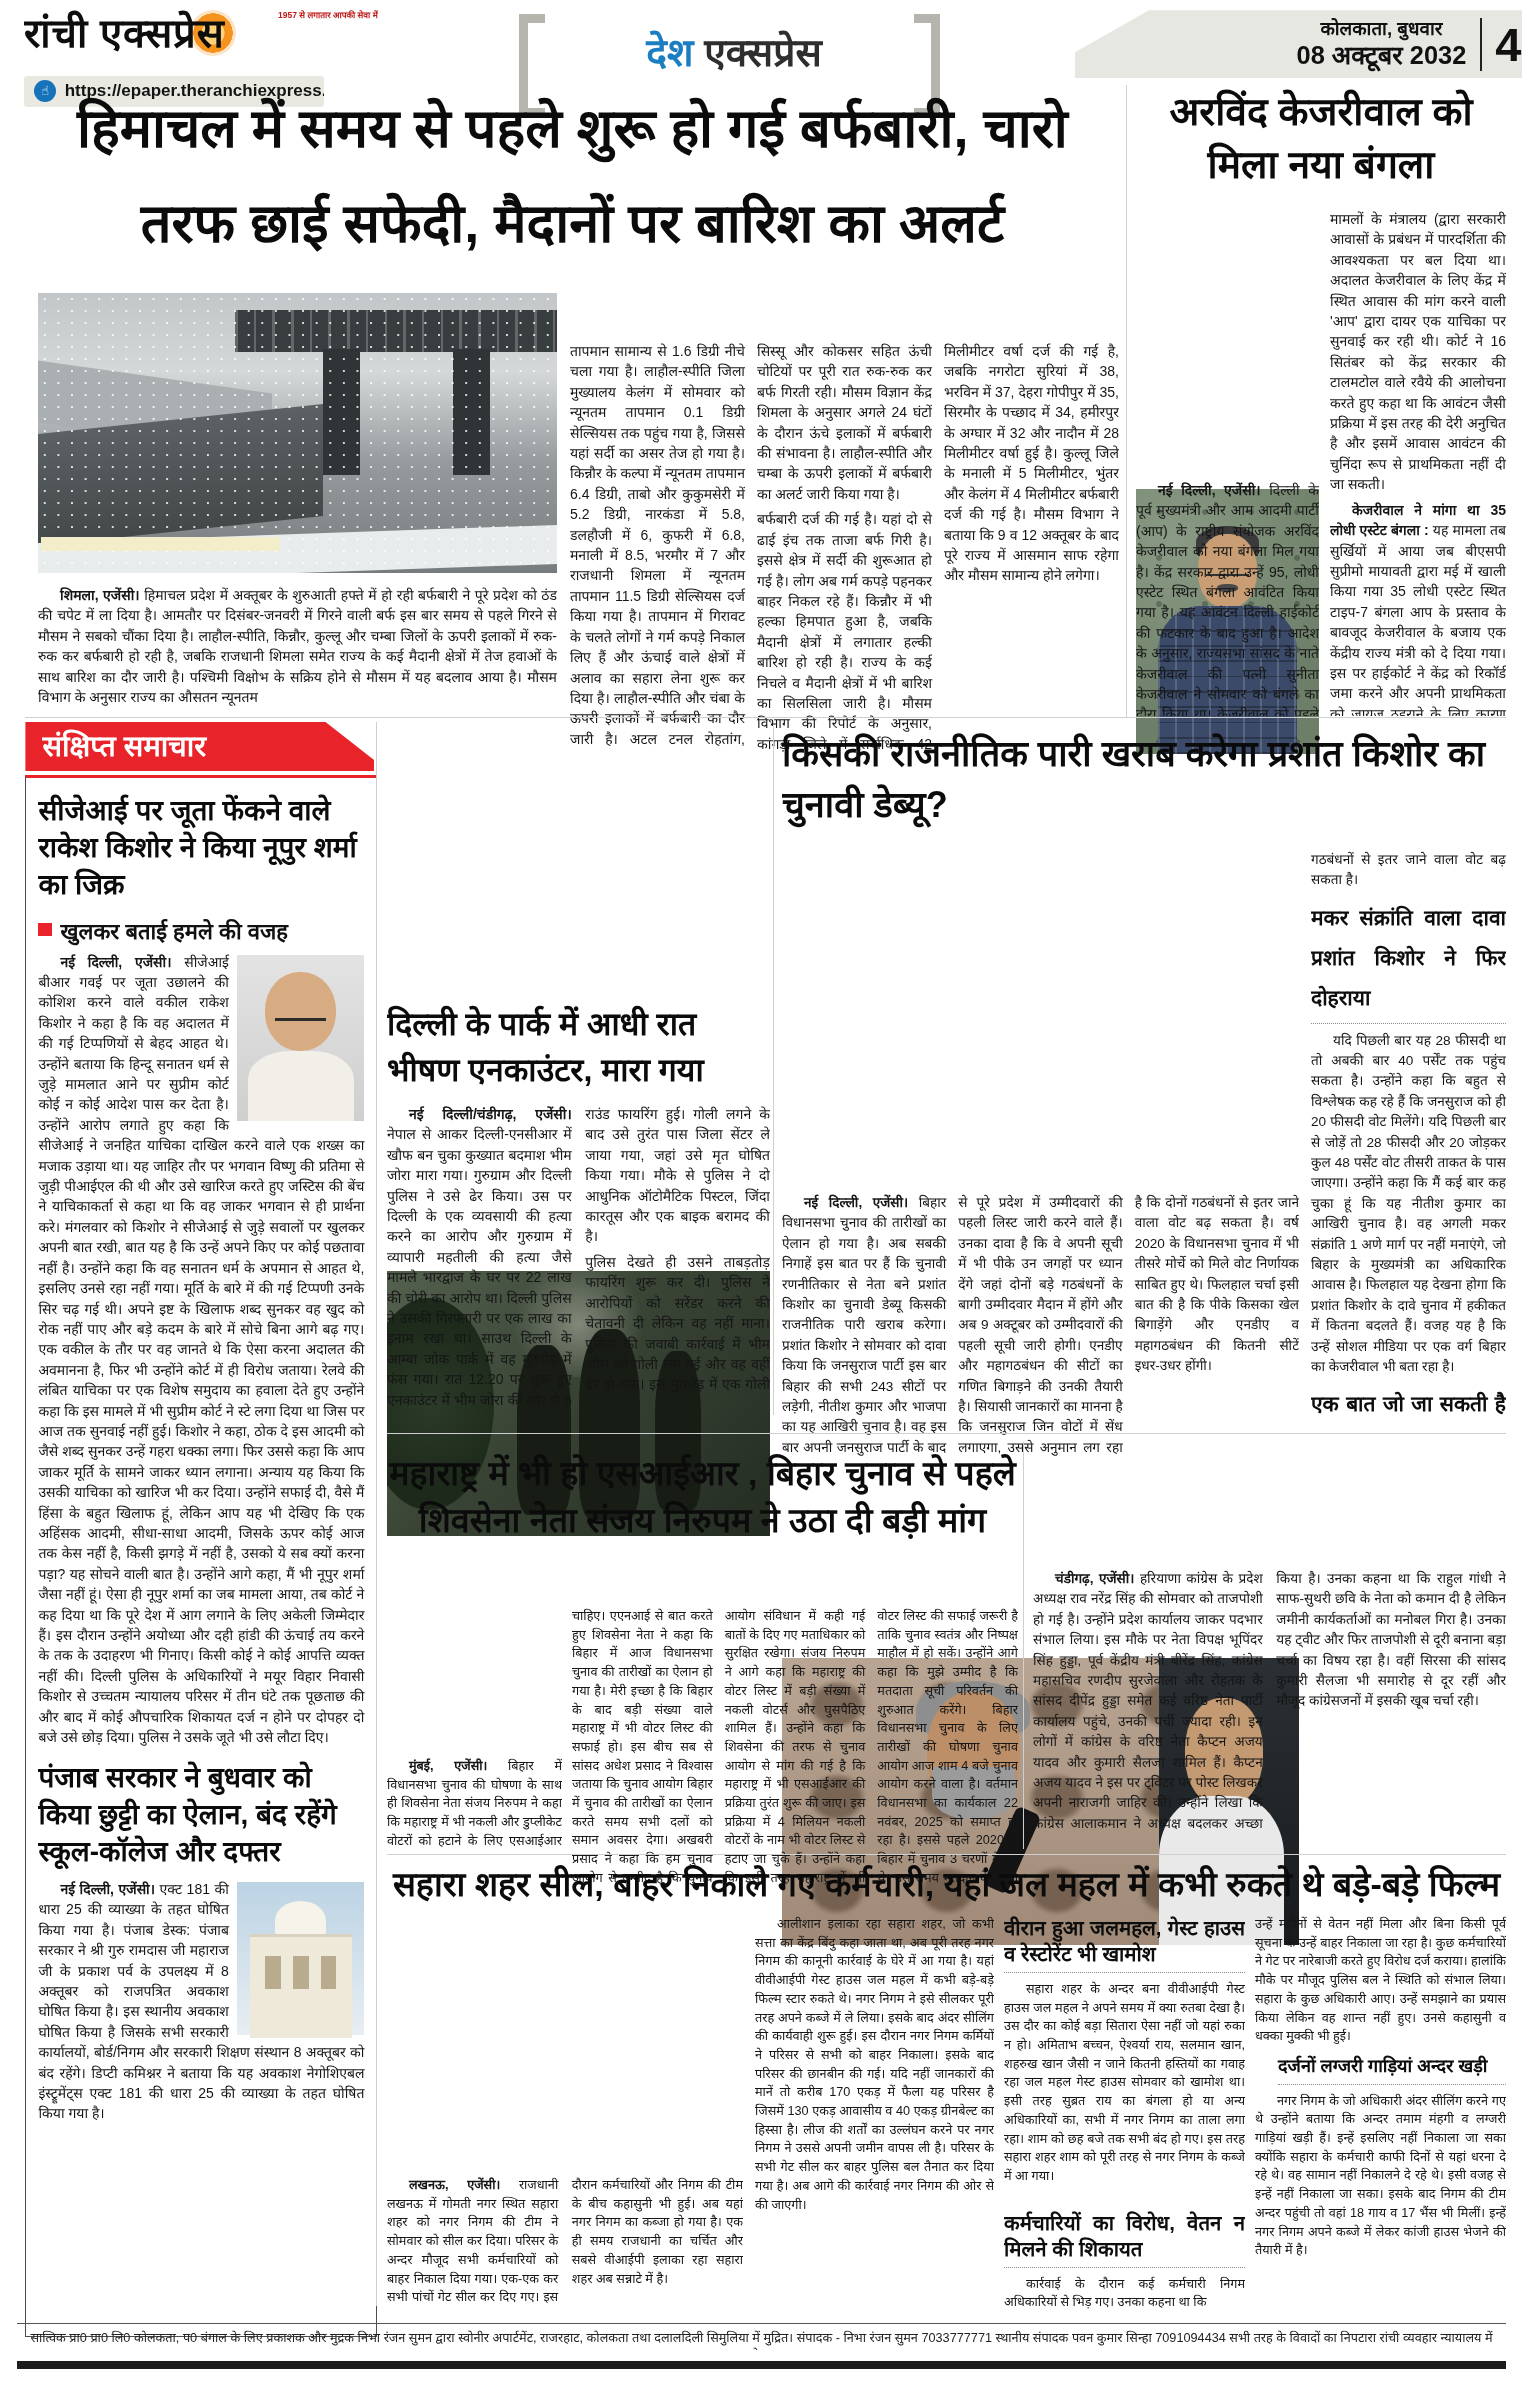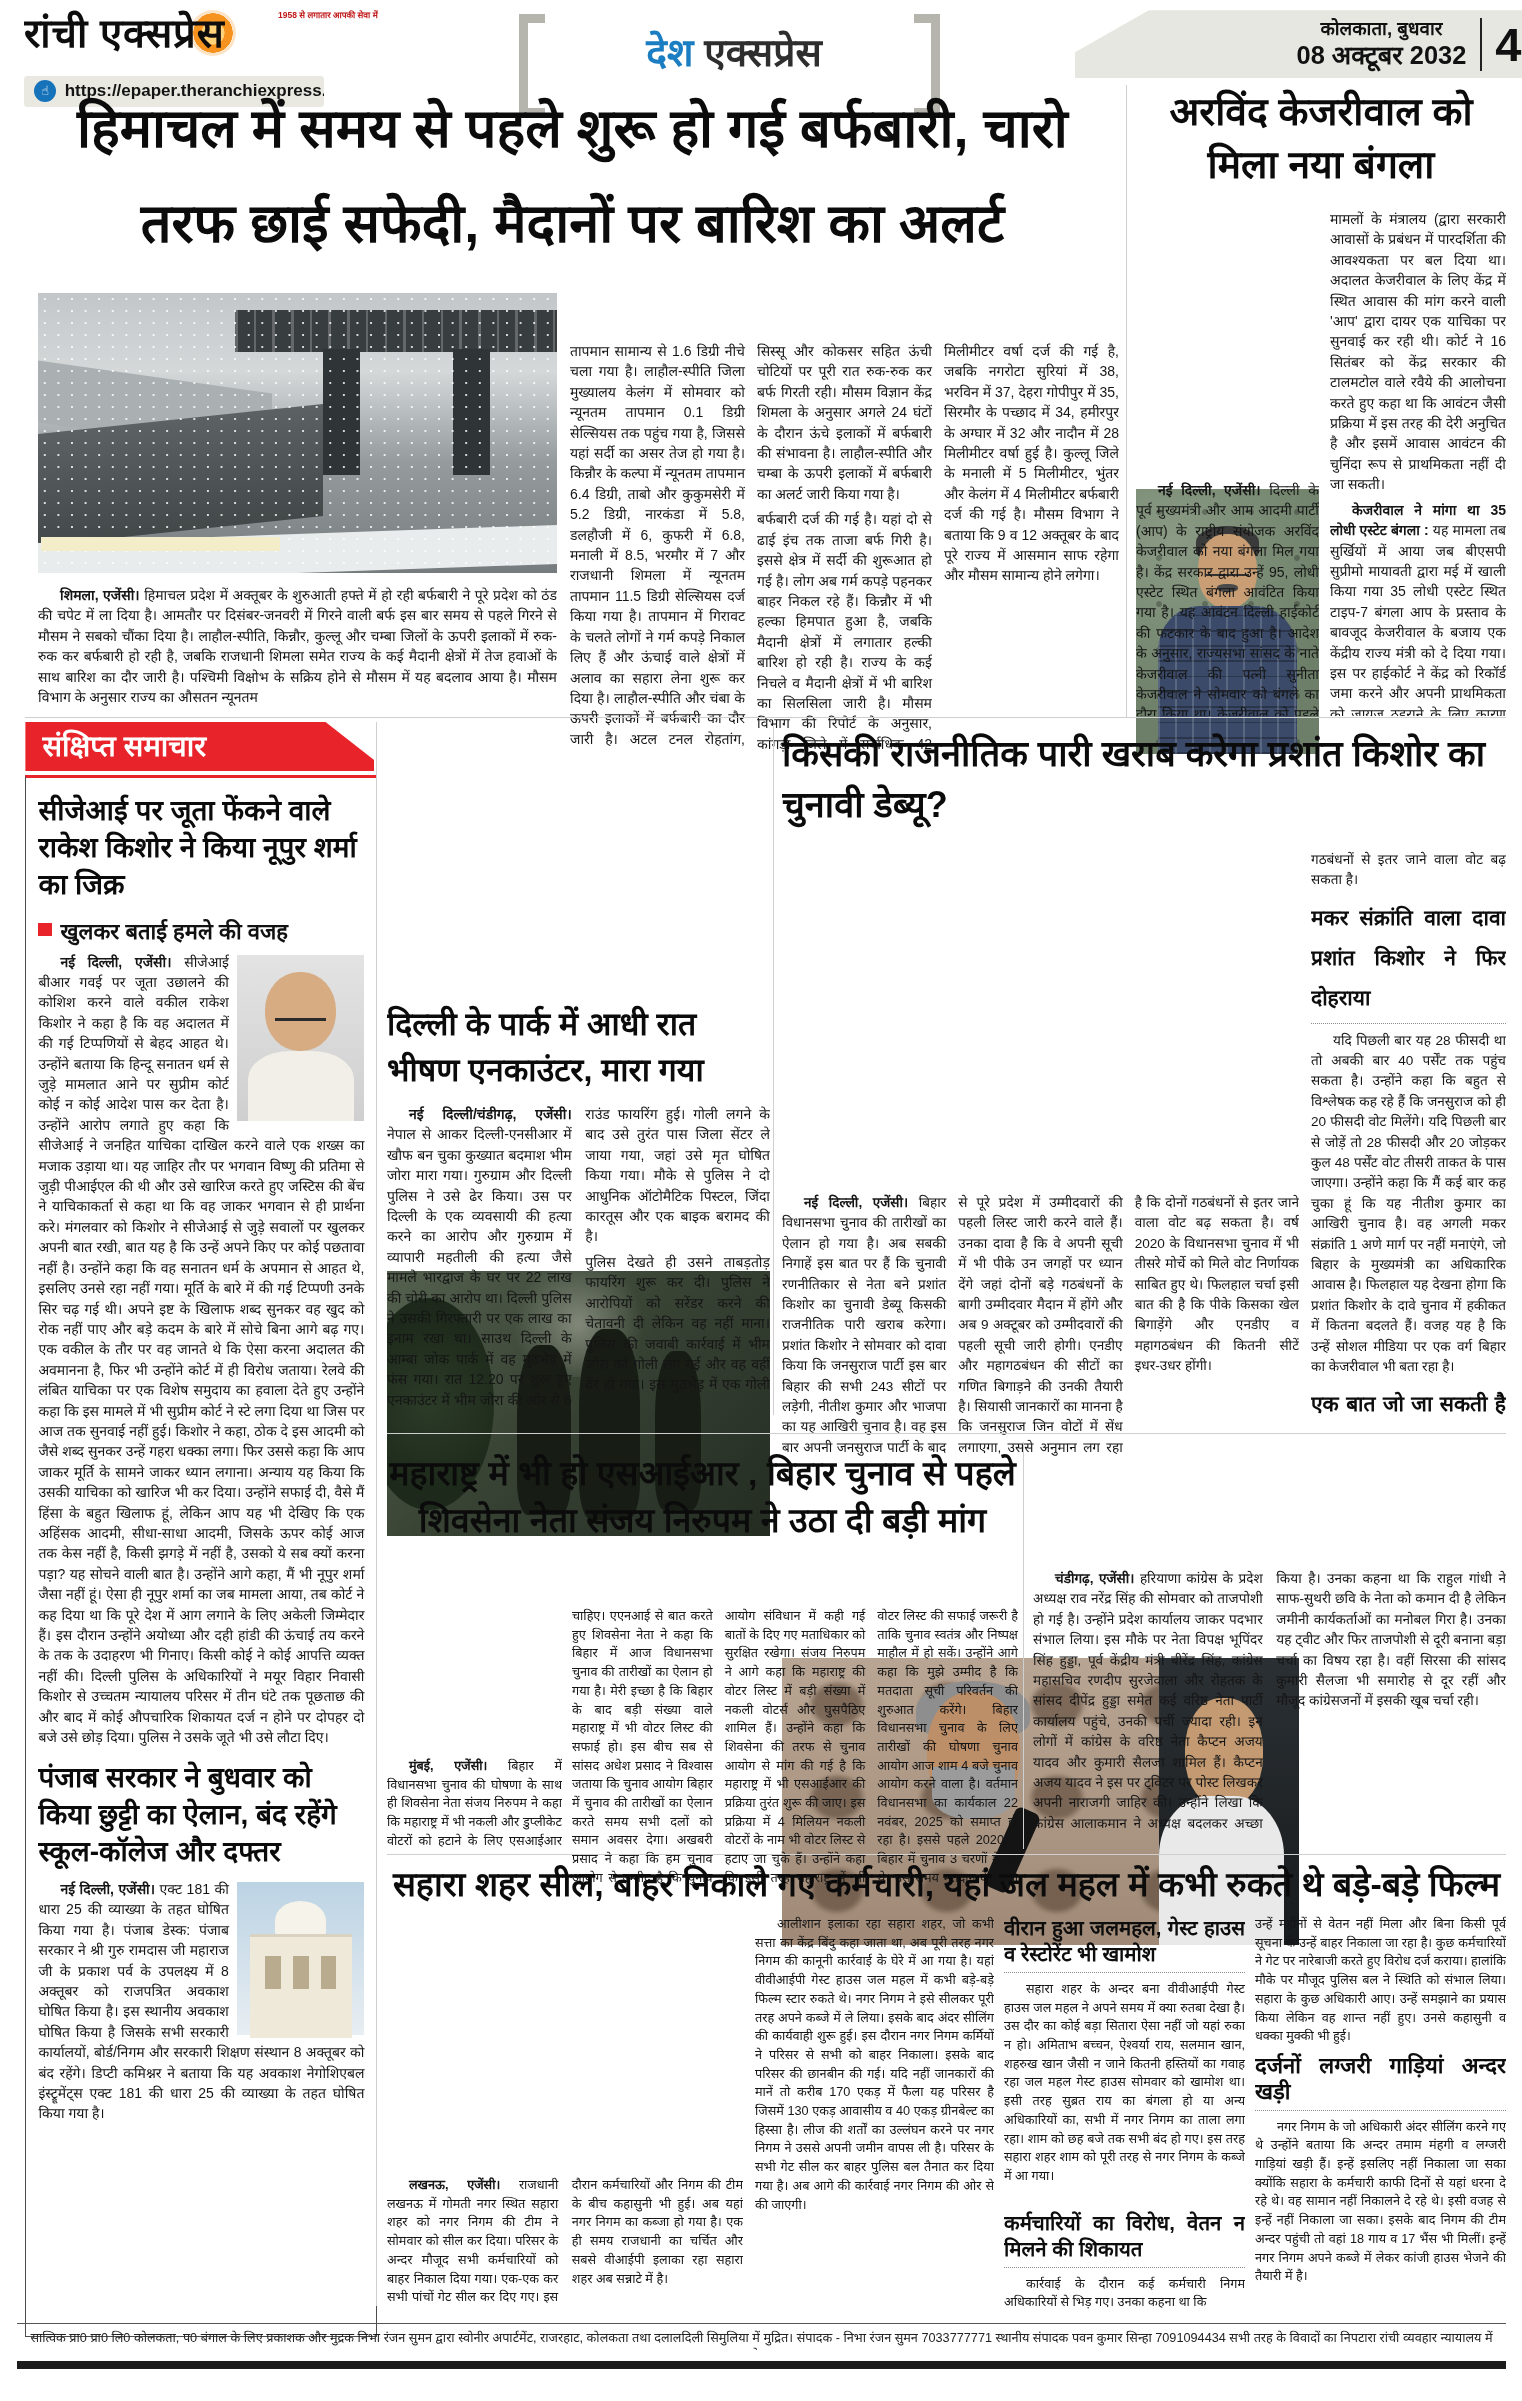--- a/index.html
+++ b/index.html
@@ -96,21 +96,21 @@
   .footer-bar{background:#1c1c1c;}
   b{font-weight:900;}
 </style>
 </head>
 <body>
 
 <div class="page">
 
   <div class="abs" style="left:24px;top:8.5px;width:399px;height:68px;">
     <div class="sun"></div>
-    <div class="mast-badge">1958 से लगातार आपकी सेवा में</div>
+    <div class="mast-badge">1957 से लगातार आपकी सेवा में</div>
     <div class="masthead-title">रांची एक्सप्रेस</div>
   </div>
   <div class="abs urlbar" style="left:24px;top:76px;width:280px;">
     <span class="ic">☝</span>
     <span class="u">https://epaper.theranchiexpress.com</span>
   </div>
   <div class="abs bracket l" style="left:519px;top:13.6px;"></div>
   <div class="abs bracket r" style="left:914px;top:13.6px;"></div>
   <div class="abs edition" style="left:560px;top:24px;width:348px;text-align:center;">
     <span class="blue">देश</span><span class="dark"> एक्सप्रेस</span>
@@ -260,21 +260,21 @@
     <p class="ind">आलीशान इलाका रहा सहारा शहर, जो कभी सत्ता का केंद्र बिंदु कहा जाता था, अब पूरी तरह नगर निगम की कानूनी कार्रवाई के घेरे में आ गया है। यहां वीवीआईपी गेस्ट हाउस जल महल में कभी बड़े-बड़े फिल्म स्टार रुकते थे। नगर निगम ने इसे सीलकर पूरी तरह अपने कब्जे में ले लिया। इसके बाद अंदर सीलिंग की कार्यवाही शुरू हुई। इस दौरान नगर निगम कर्मियों ने परिसर से सभी को बाहर निकाला। इसके बाद परिसर की छानबीन की गई। यदि नहीं जानकारों की मानें तो करीब 170 एकड़ में फैला यह परिसर है जिसमें 130 एकड़ आवासीय व 40 एकड़ ग्रीनबेल्ट का हिस्सा है। लीज की शर्तों का उल्लंघन करने पर नगर निगम ने उससे अपनी जमीन वापस ली है। परिसर के सभी गेट सील कर बाहर पुलिस बल तैनात कर दिया गया है। अब आगे की कार्रवाई नगर निगम की ओर से की जाएगी।</p>
   </div>
   <div class="abs body small" style="left:1004px;top:1915px;width:241px;height:400px;">
     <div class="subhead" style="font-size:20.4px;line-height:26px;margin-top:0;">वीरान हुआ जलमहल, गेस्ट हाउस व रेस्टोरेंट भी खामोश</div>
     <p class="ind">सहारा शहर के अन्दर बना वीवीआईपी गेस्ट हाउस जल महल ने अपने समय में क्या रुतबा देखा है। उस दौर का कोई बड़ा सितारा ऐसा नहीं जो यहां रुका न हो। अमिताभ बच्चन, ऐश्वर्या राय, सलमान खान, शहरुख खान जैसी न जाने कितनी हस्तियों का गवाह रहा जल महल गेस्ट हाउस सोमवार को खामोश था। इसी तरह सुब्रत राय का बंगला हो या अन्य अधिकारियों का, सभी में नगर निगम का ताला लगा रहा। शाम को छह बजे तक सभी बंद हो गए। इस तरह सहारा शहर शाम को पूरी तरह से नगर निगम के कब्जे में आ गया।</p>
     <div class="subhead" style="font-size:20.4px;line-height:26px;margin-top:24px;">कर्मचारियों का विरोध, वेतन न मिलने की शिकायत</div>
     <p class="ind">कार्रवाई के दौरान कई कर्मचारी निगम अधिकारियों से भिड़ गए। उनका कहना था कि</p>
   </div>
   <div class="abs body small" style="left:1255px;top:1915px;width:251px;height:400px;">
     <p>उन्हें महीनों से वेतन नहीं मिला और बिना किसी पूर्व सूचना के उन्हें बाहर निकाला जा रहा है। कुछ कर्मचारियों ने गेट पर नारेबाजी करते हुए विरोध दर्ज कराया। हालांकि मौके पर मौजूद पुलिस बल ने स्थिति को संभाल लिया। सहारा के कुछ अधिकारी आए। उन्हें समझाने का प्रयास किया लेकिन वह शान्त नहीं हुए। उनसे कहासुनी व धक्का मुक्की भी हुई।</p>
-    <div class="subhead" style="font-size:22px;line-height:26px;">दर्जनों लग्जरी गाड़ियां अन्दर खड़ी</div>
+    <div class="subhead" style="font-size:18px;line-height:26px;margin-left:23px;">दर्जनों लग्जरी गाड़ियां अन्दर खड़ी</div>
     <p class="ind">नगर निगम के जो अधिकारी अंदर सीलिंग करने गए थे उन्होंने बताया कि अन्दर तमाम मंहगी व लग्जरी गाड़ियां खड़ी हैं। इन्हें इसलिए नहीं निकाला जा सका क्योंकि सहारा के कर्मचारी काफी दिनों से यहां धरना दे रहे थे। वह सामान नहीं निकालने दे रहे थे। इसी वजह से इन्हें नहीं निकाला जा सका। इसके बाद निगम की टीम अन्दर पहुंची तो वहां 18 गाय व 17 भैंस भी मिलीं। इन्हें नगर निगम अपने कब्जे में लेकर कांजी हाउस भेजने की तैयारी में है।</p>
   </div>
 
   <div class="abs hrule" style="left:17px;top:2323px;width:1489px;background:#555;"></div>
   <div class="abs footer-line" style="left:17px;top:2330px;width:1489px;height:20.4px;">सात्विक प्रा0 प्रा0 लि0 कोलकता, प0 बंगाल के लिए प्रकाशक और मुद्रक निभा रंजन सुमन द्वारा स्वोनीर अपार्टमेंट, राजरहाट, कोलकता तथा दलालदिली सिमुलिया में मुद्रित। संपादक - निभा रंजन सुमन 7033777771 स्थानीय संपादक पवन कुमार सिन्हा 7091094434  सभी तरह के विवादों का निपटारा रांची व्यवहार न्यायालय में होगा।</div>
   <div class="abs footer-bar" style="left:17px;top:2361px;width:1489px;height:7.6px;"></div>
 
 </div>
 
 

